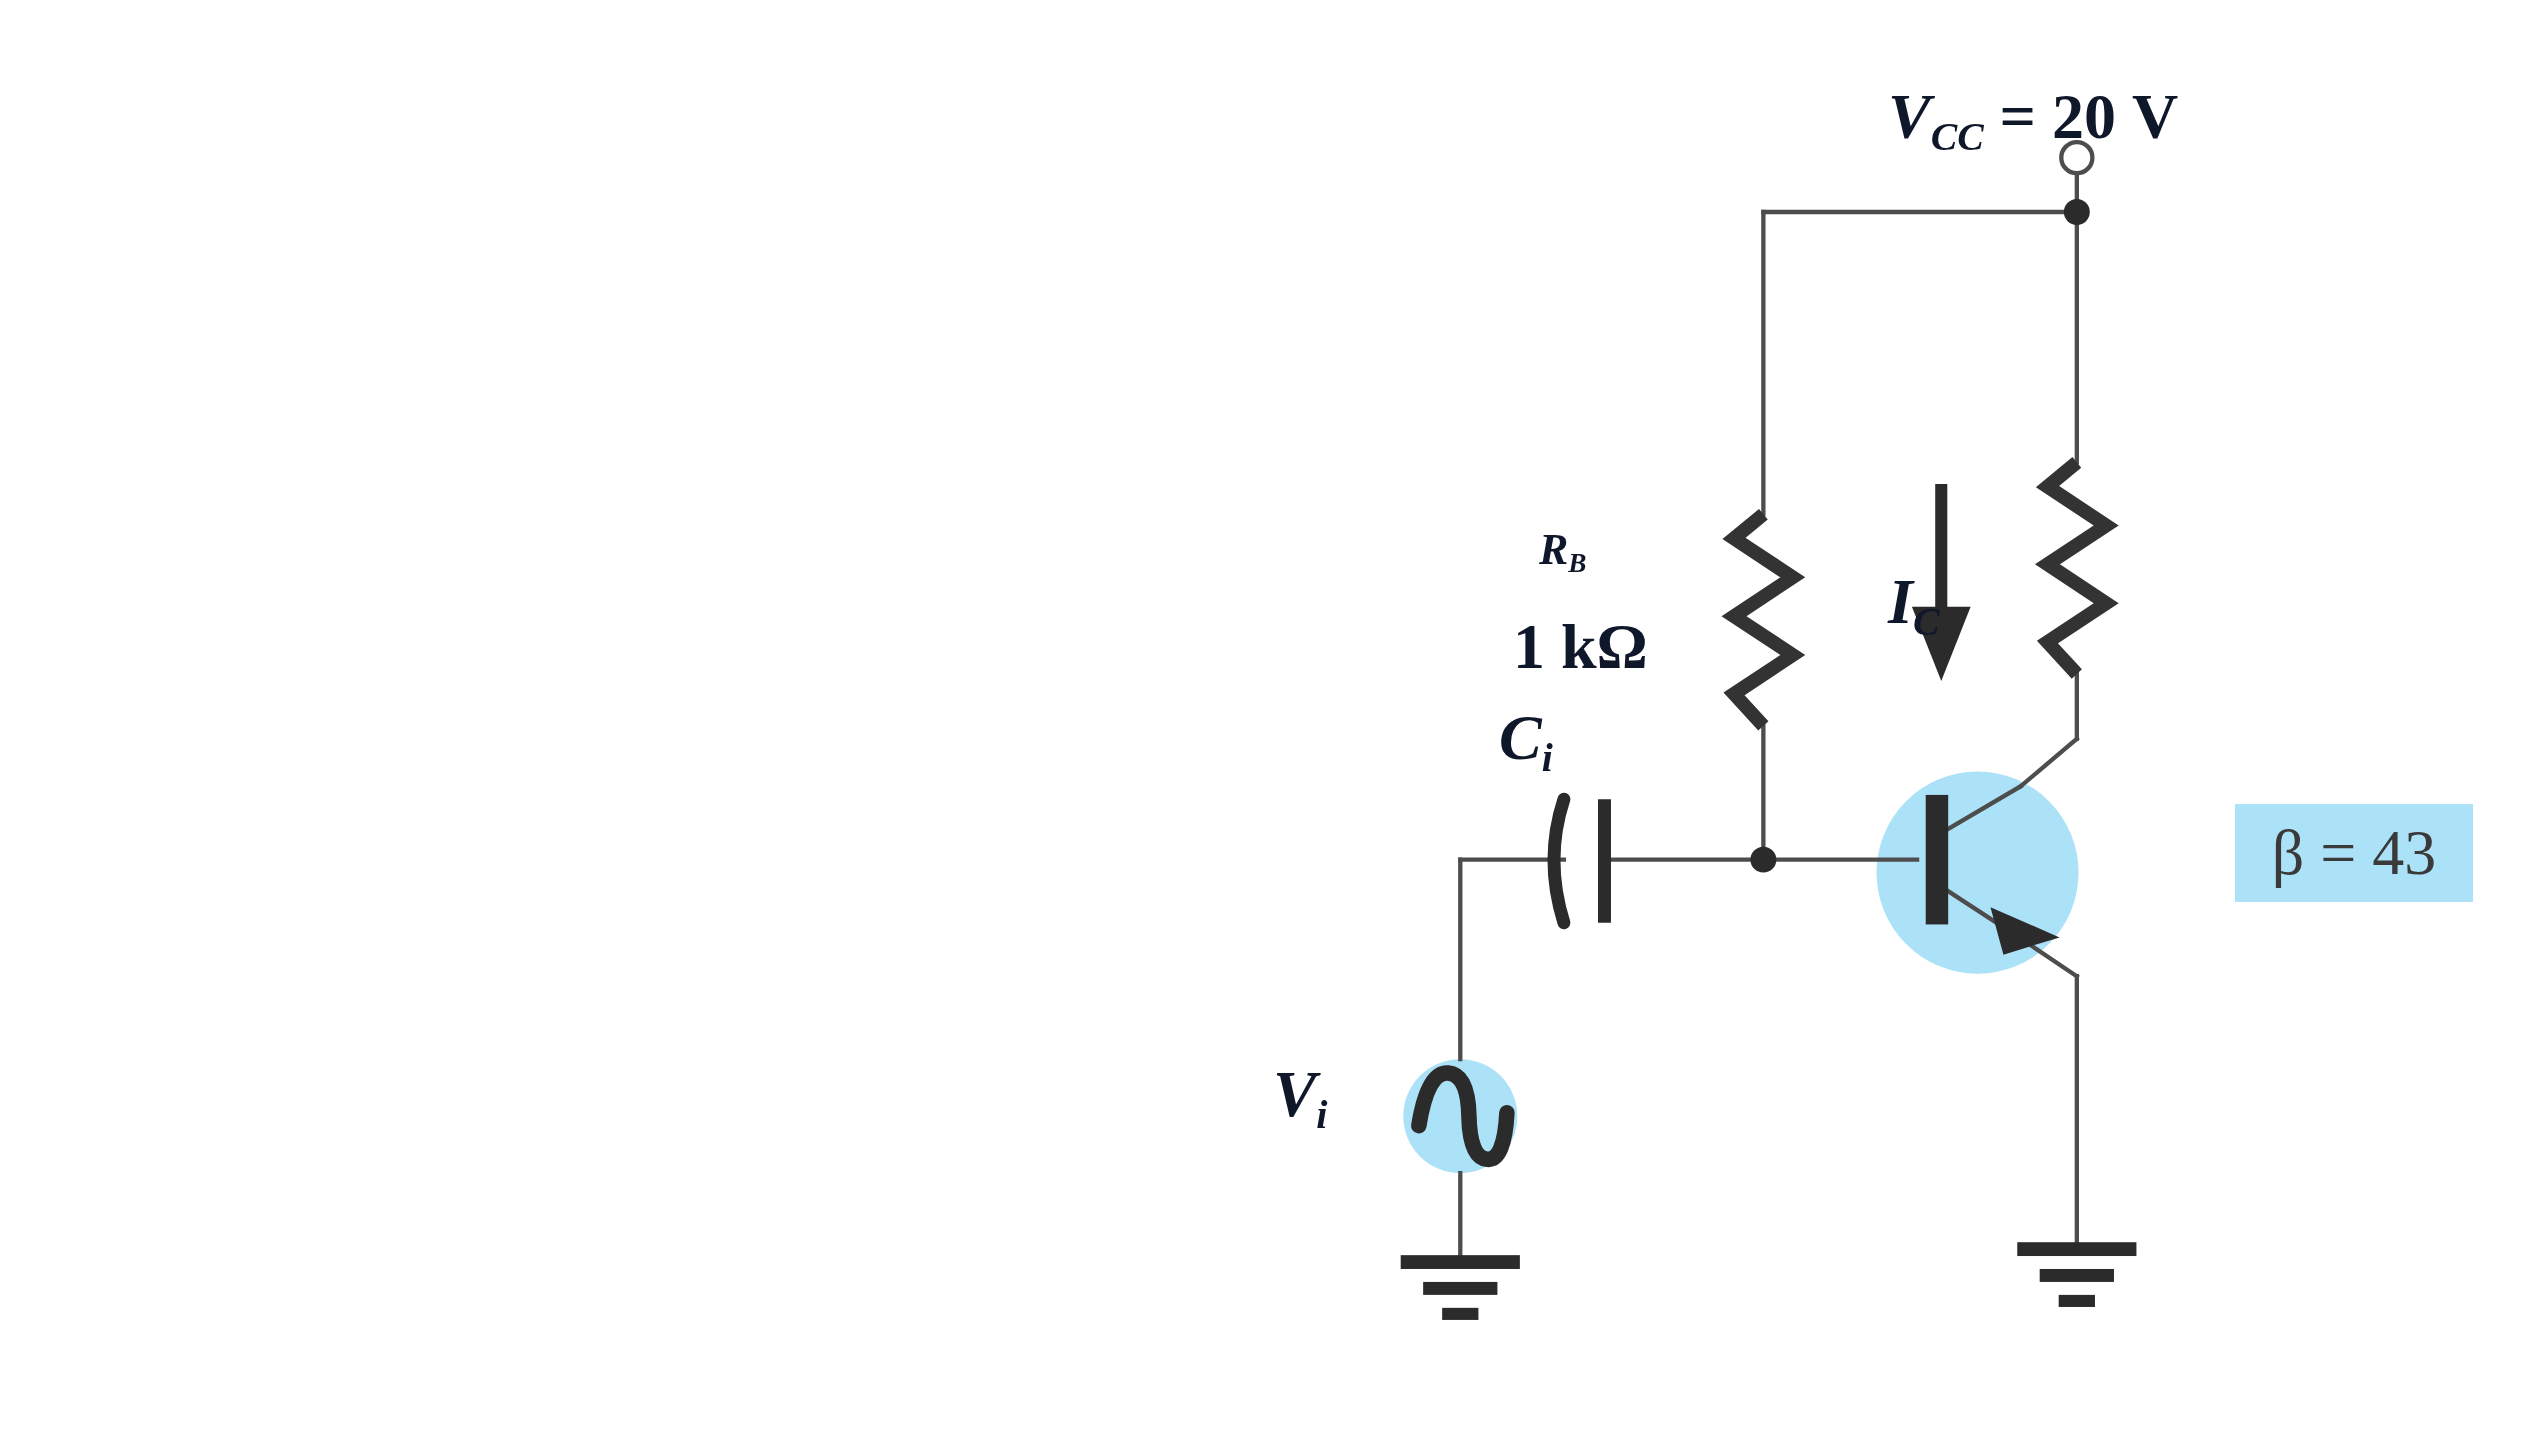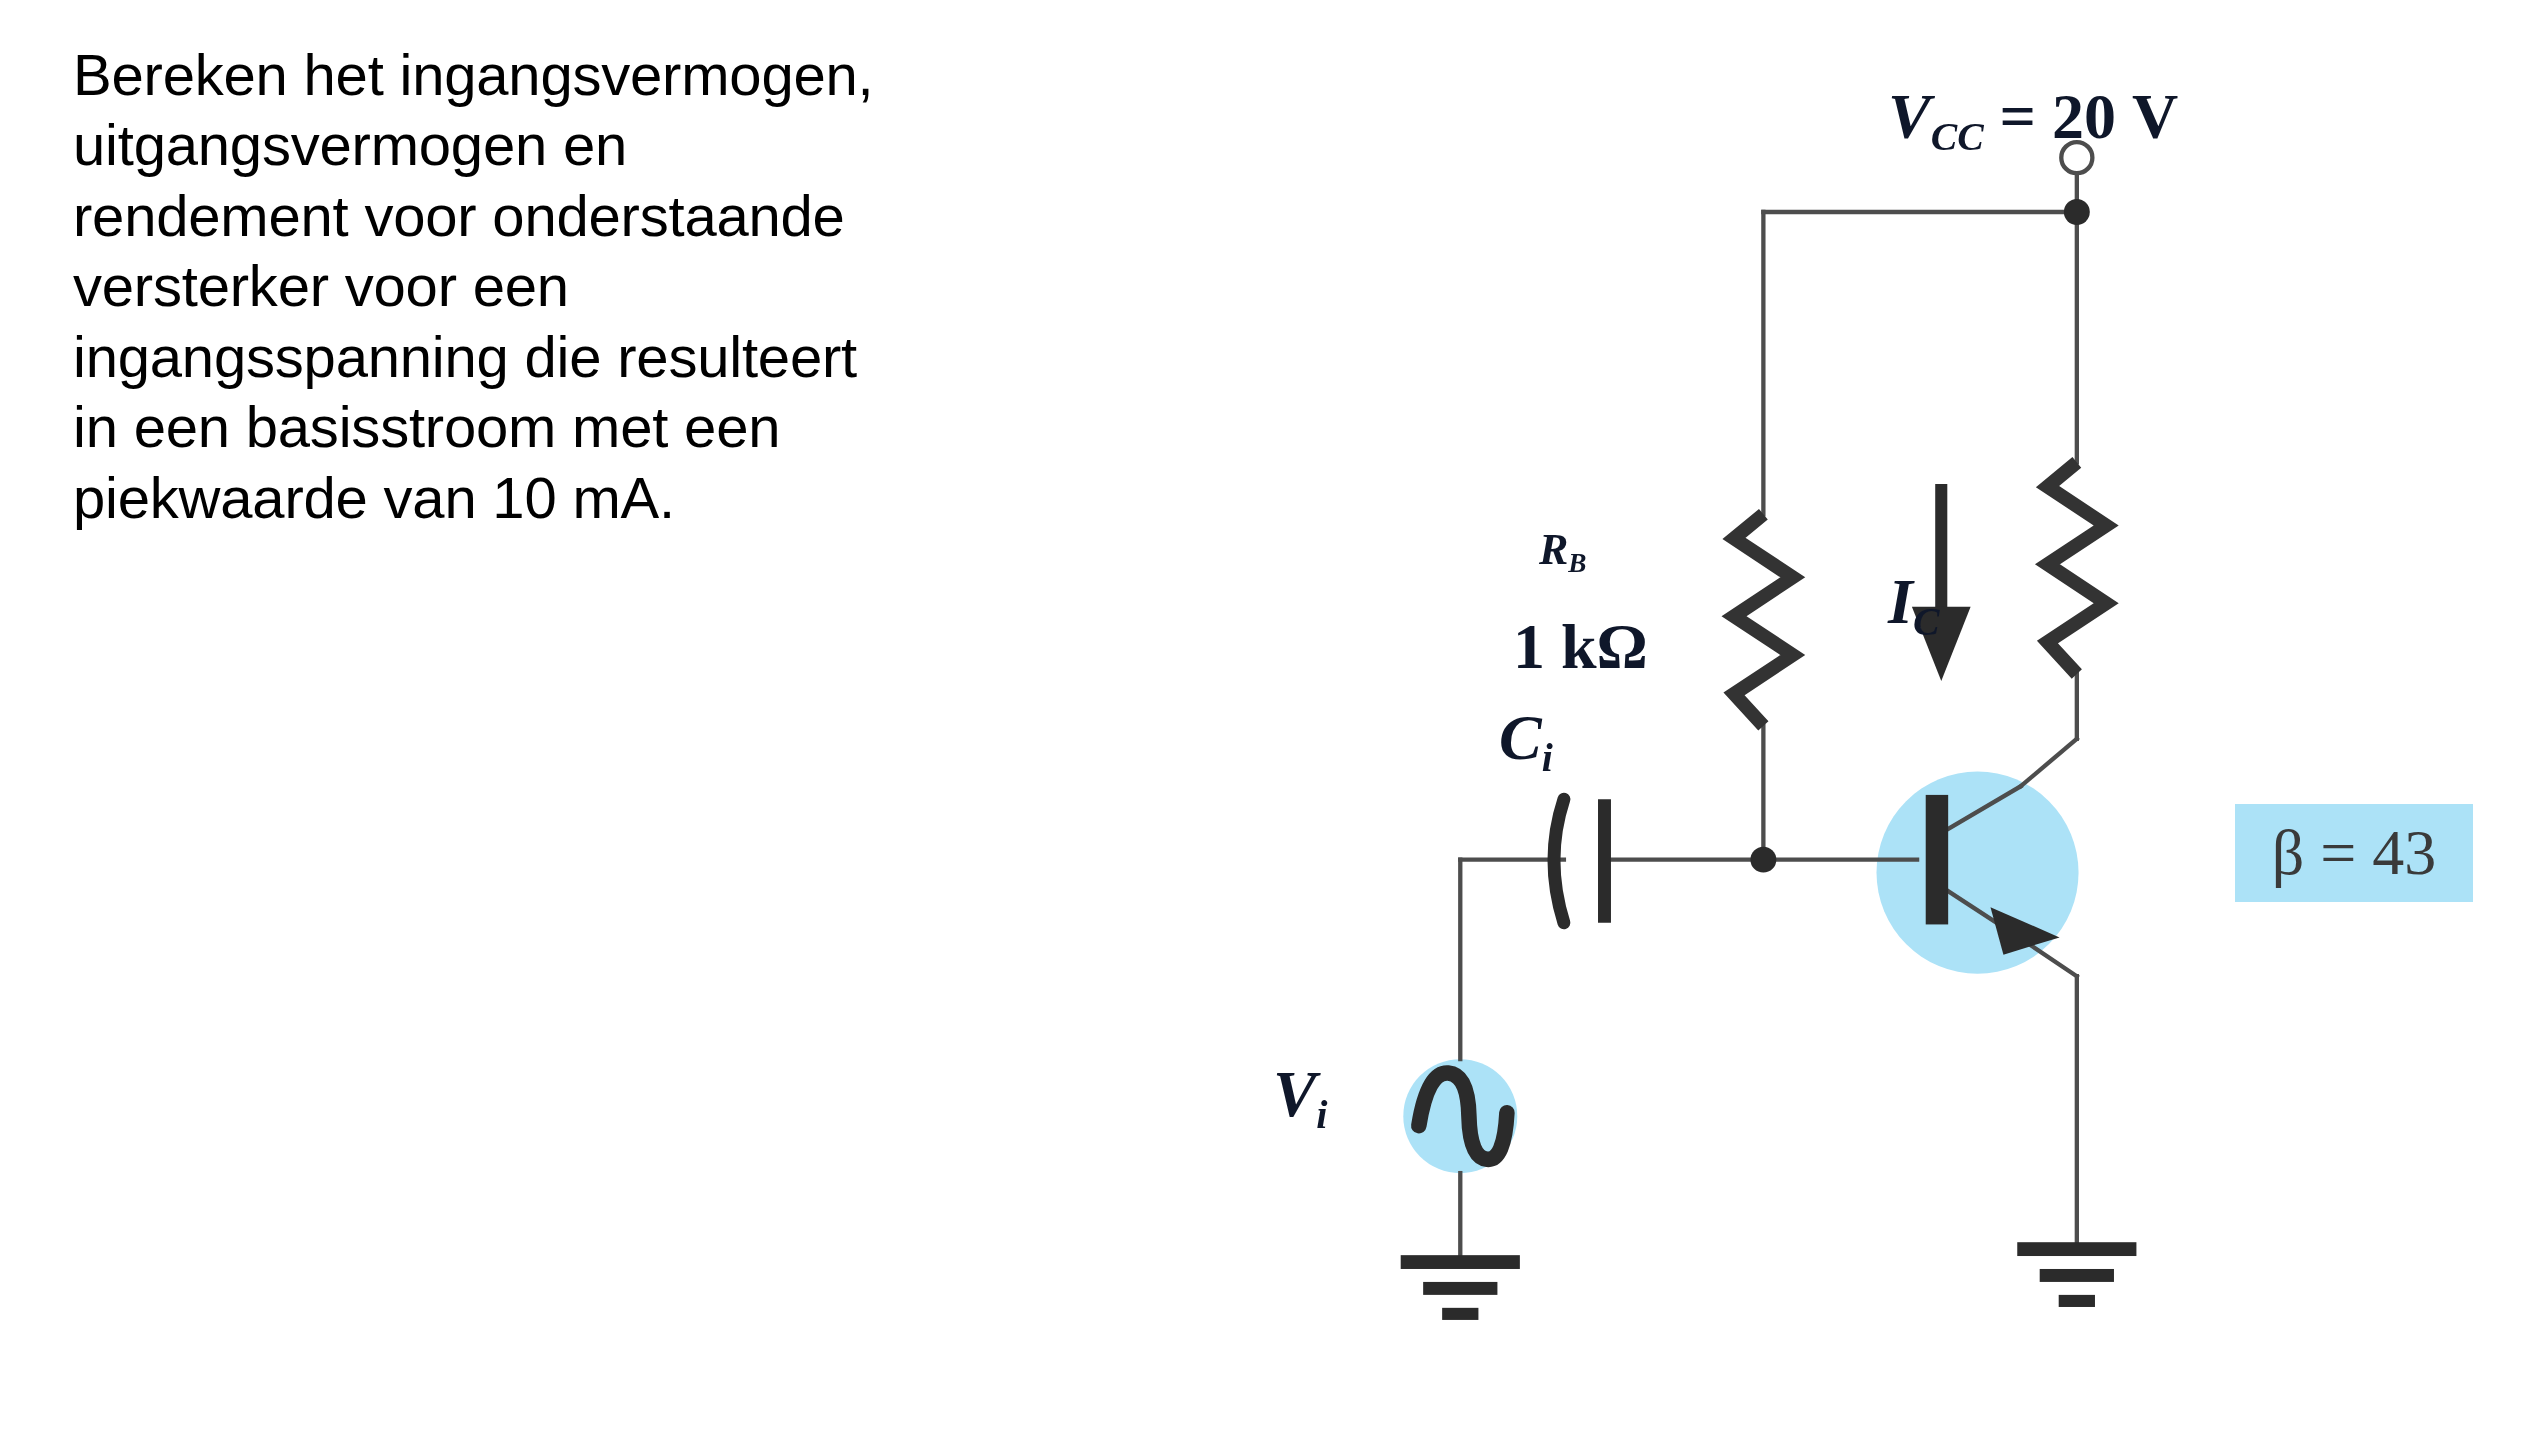--- a/index.html
+++ b/index.html
@@ -74,27 +74,20 @@
     font-size:64px;
     color:#3a3a3a;
     white-space:nowrap;
   }
 </style>
 </head>
 <body>
 
 <div id="root">
 
-  <div class="prompt">Bereken het ingangsvermogen,
-uitgangsvermogen en
-rendement voor onderstaande
-versterker voor een
-ingangsspanning die resulteert
-in een basisstroom met een
-piekwaarde van 10 mA.</div>
 
   <div class="circuit">
     <svg viewBox="0 0 1524 1540" xmlns="http://www.w3.org/2000/svg">
 
       <circle cx="890" cy="890" r="117" fill="#ace2f7"></circle>
       <circle cx="291" cy="1172" r="66" fill="#ace2f7"></circle>
 
       <g fill="none" stroke="#4d4d4d" stroke-width="5" stroke-linecap="square">
 
         <line x1="1005" y1="80" x2="1005" y2="125"></line>

